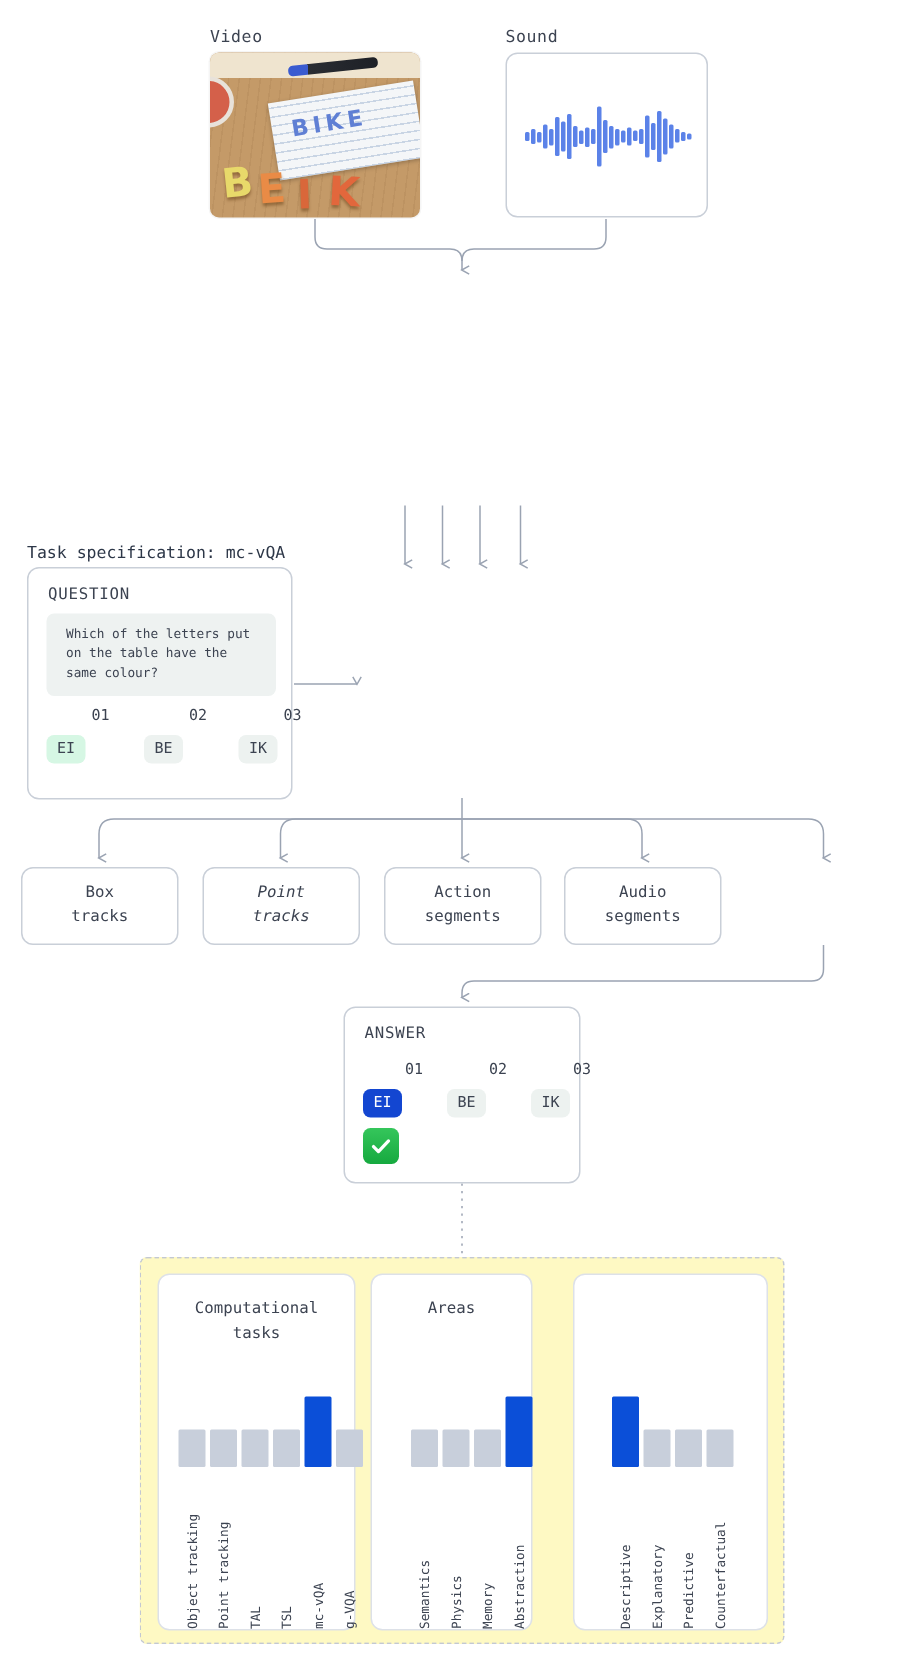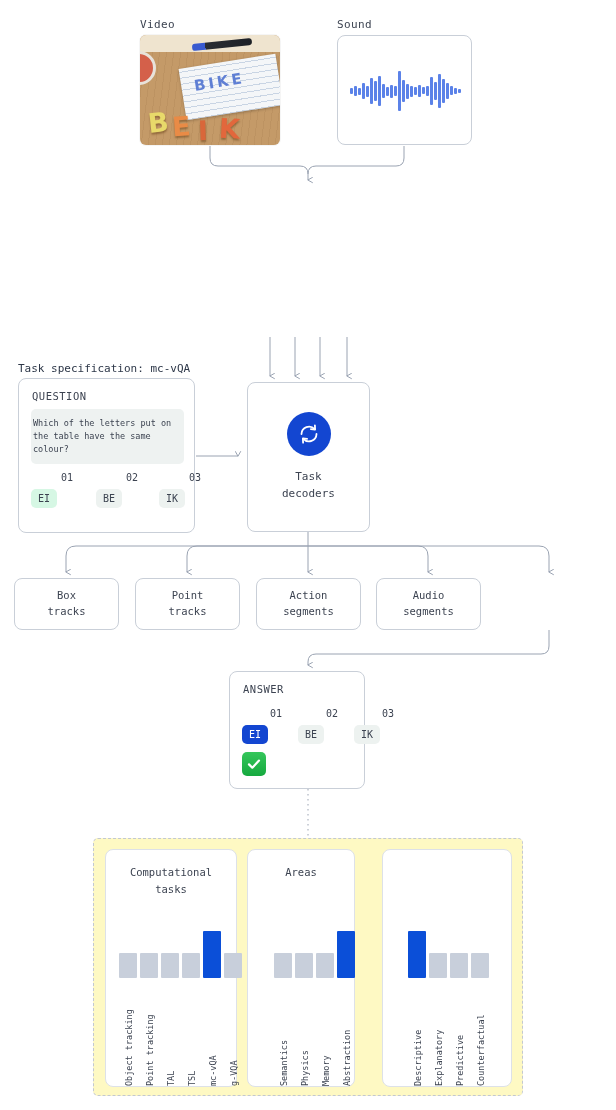--- a/index.html
+++ b/index.html
@@ -90,39 +90,39 @@
   }
   .node-title { font-size:11px; line-height:1.55; text-align:center; color:#3c4351; }
 
   
   #task-spec-label { left:18px; top:362px; font-size:11px; color:#2d3748; }
   #question-card { left:18px; top:378px; width:177px; height:155px; }
   .q-head { position:absolute; left:13px; top:11px; font-size:10.5px; color:#3c4351; letter-spacing:.5px; }
   .q-body {
     position:absolute; left:12px; top:30px; width:153px; height:55px;
     background:#eef2f1; border-radius:5px;
-    padding:8px 2px; font-size:8.5px; line-height:1.55; color:#3c4351;
+    padding:8px 13px; font-size:8.5px; line-height:1.55; color:#3c4351;
   }
   .opt-row { position:absolute; left:12px; top:93px; width:155px; height:50px; }
   .opt { position:absolute; width:42px; }
   .opt-id { font-size:10px; color:#3c4351; margin-bottom:4px;text-align:right; }
   .opt-chip {
     display:inline-block; padding:4px 7px; border-radius:5px;
     font-size:10px; color:#3c4351;
   }
 
   
   .out-box {
     position:absolute; top:578px; width:105px; height:52px;
     display:flex; align-items:center; justify-content:center; text-align:center;
     font-size:10.5px; line-height:1.5; color:#3c4351;
   }
 
   
-  #answer-card { left:229px; top:671px; width:136px; height:118px; }
+  #answer-card { left:229px; top:671px; width:158px; height:118px; }
   .a-head { position:absolute; left:13px; top:11px; font-size:10.5px; color:#3c4351; letter-spacing:.5px; }
   .a-row { position:absolute; left:12px; top:36px; width:136px; height:36px; }
   .a-opt { position:absolute; width:40px; }
   .check {
     position:absolute; left:12px; top:80px; width:24px; height:24px; border-radius:5px;
     background:linear-gradient(180deg,#35c65b 0%,#16a93f 100%);
     display:flex; align-items:center; justify-content:center;
   }
 
   
@@ -231,36 +231,20 @@
       <div class="wave" style="left:88px; height:34px; bottom:6px;"></div>
       <div class="wave" style="left:92px; height:24px; bottom:11px;"></div>
       <div class="wave" style="left:96px; height:16px; bottom:15px;"></div>
       <div class="wave" style="left:100px;height:9px;  bottom:19px;"></div>
       <div class="wave" style="left:104px;height:6px;  bottom:20px;"></div>
       <div class="wave" style="left:108px;height:4px;  bottom:21px;"></div>
     </div>
   </div>
 
 
-  <div class="node card" id="task-decoders">
-    <div class="node-inner">
-      <div class="blue-circle">
-        <svg width="26" height="26" viewBox="0 0 26 26" fill="none" stroke="#fff" stroke-width="1.8" stroke-linecap="round">
-          <path d="M5.5,13 A7.5,7.5 0 0 1 18.6,8.2"></path>
-          <path d="M20.5,13 A7.5,7.5 0 0 1 7.4,17.8"></path>
-          <path d="M18.9,4.3 L19.1,8.6 L14.9,8.1" stroke-linejoin="round"></path>
-          <path d="M7.1,21.7 L6.9,17.4 L11.1,17.9" stroke-linejoin="round"></path>
-        </svg>
-      </div>
-      <div class="node-title">
-        <div>Task</div>
-        <div>decoders</div>
-      </div>
-    </div>
-  </div>
 
   <div class="node" id="task-spec-label">Task specification: mc-vQA</div>
 
   <div class="node card" id="question-card">
     <div class="q-head">QUESTION</div>
     <div class="q-body">Which of the letters put on the table have the same colour?</div>
     <div class="opt-row">
       <div class="opt" style="left:0px;">
         <div class="opt-id">01</div>
         <span class="opt-chip" style="background:#d6f7e4;">EI</span>
@@ -275,21 +259,21 @@
       </div>
     </div>
   </div>
 
   <div class="out-box card" style="left:14px;">
     <div>
         <div>Box</div>
         <div>tracks</div>
       </div>
   </div>
-  <div class="out-box card" style="left:135px;">
+  <div class="out-box card" style="left:135px;font-style:italic;">
     <div>
         <div>Point</div>
         <div>tracks</div>
       </div>
   </div>
   <div class="out-box card" style="left:256px;">
     <div>
         <div>Action</div>
         <div>segments</div>
       </div>

